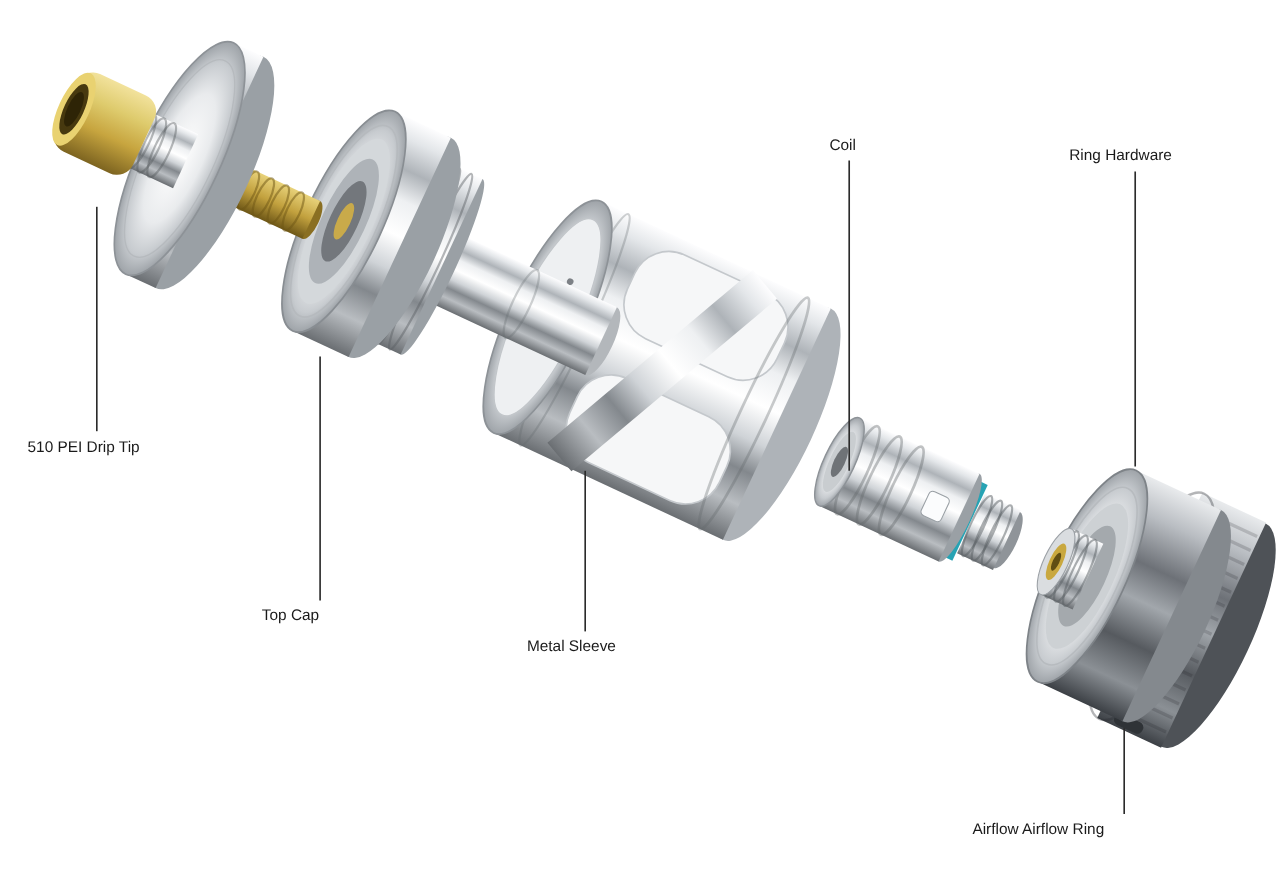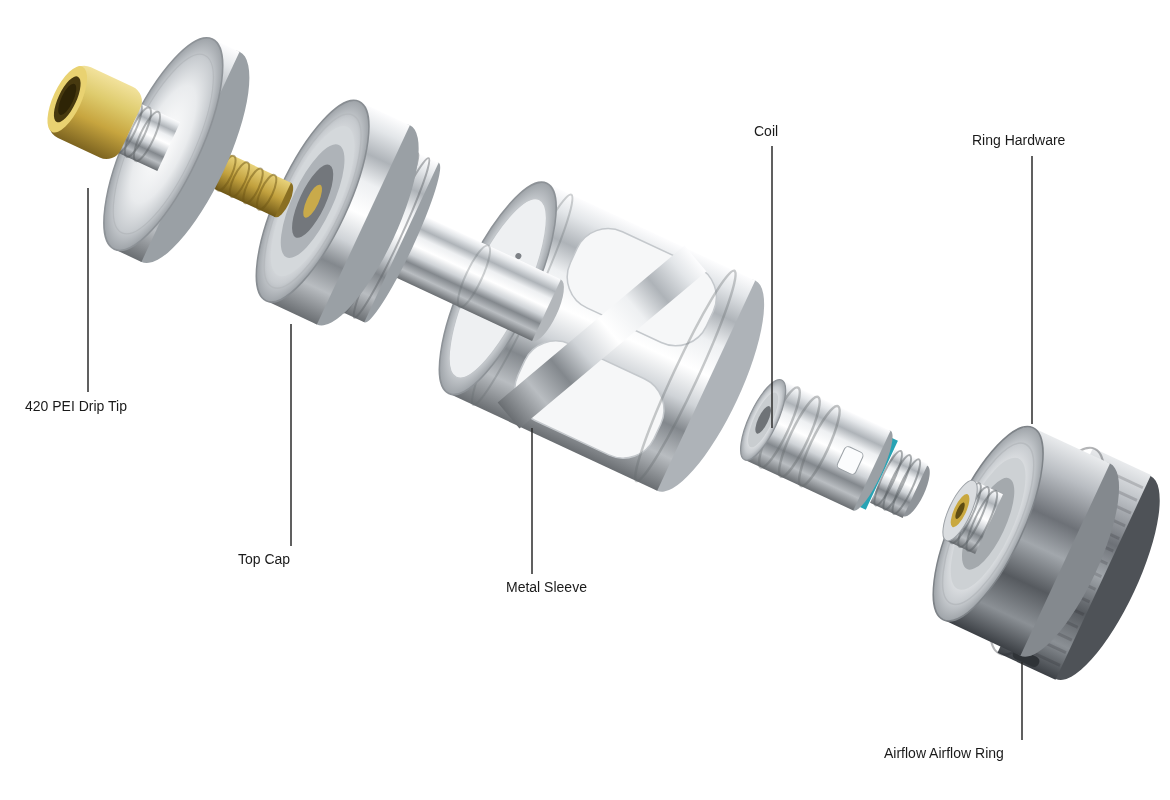--- a/index.html
+++ b/index.html
@@ -189,20 +189,20 @@
     <g class="leader">
       <line x1="88" y1="188" x2="88" y2="392"></line>
       <line x1="291" y1="324" x2="291" y2="546"></line>
       <line x1="532" y1="428" x2="532" y2="574"></line>
       <line x1="772" y1="146" x2="772" y2="428"></line>
       <line x1="1032" y1="156" x2="1032" y2="424"></line>
       <line x1="1022" y1="662" x2="1022" y2="740"></line>
     </g>
   </svg>
 
-  <div class="label" style="left:25px;top:397px">420 PEI Drip Tip</div>
+  <div class="label" style="left:25px;top:397px">510 PEI Drip Tip</div>
   <div class="label" style="left:238px;top:550px">Top Cap</div>
-  <div class="label" style="left:506px;top:578px">Metal Sleeve</div>
+  <div class="label" style="left:479px;top:578px">Metal Sleeve</div>
   <div class="label" style="left:754px;top:122px">Coil</div>
   <div class="label" style="left:972px;top:131px">Ring Hardware</div>
   <div class="label" style="left:884px;top:744px">Airflow Airflow Ring</div>
 
 </div>
 
 </body></html>

